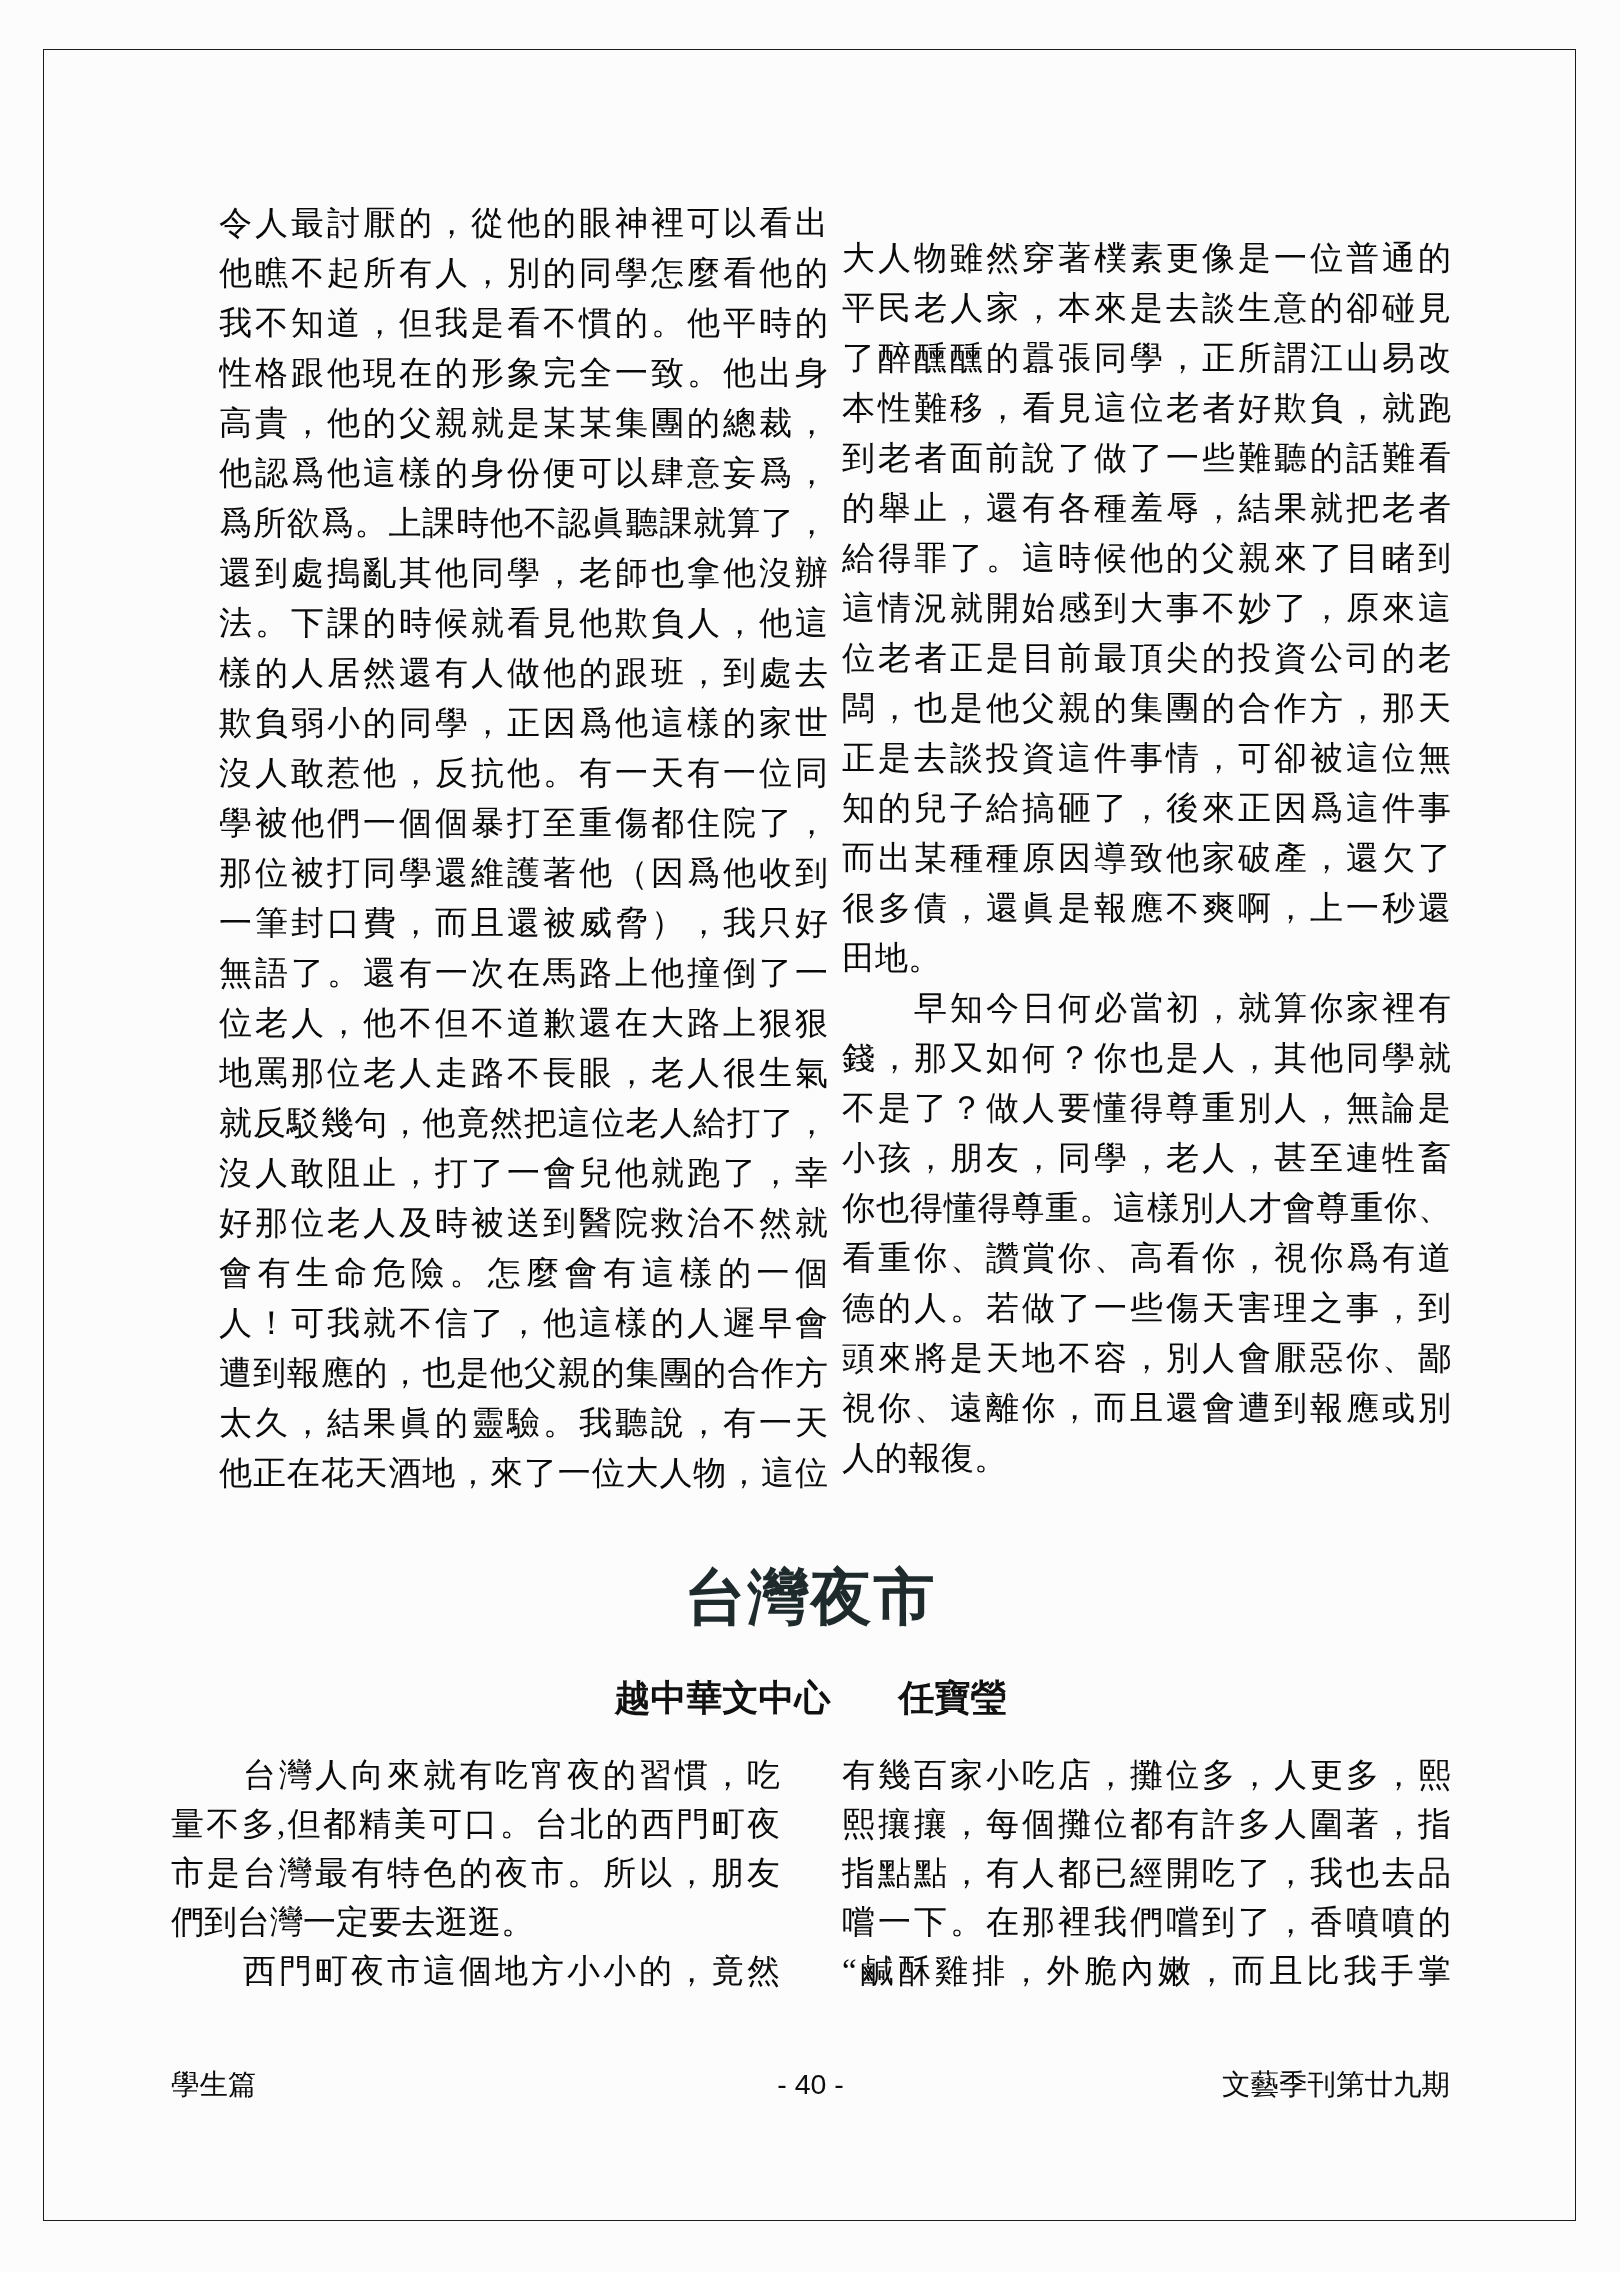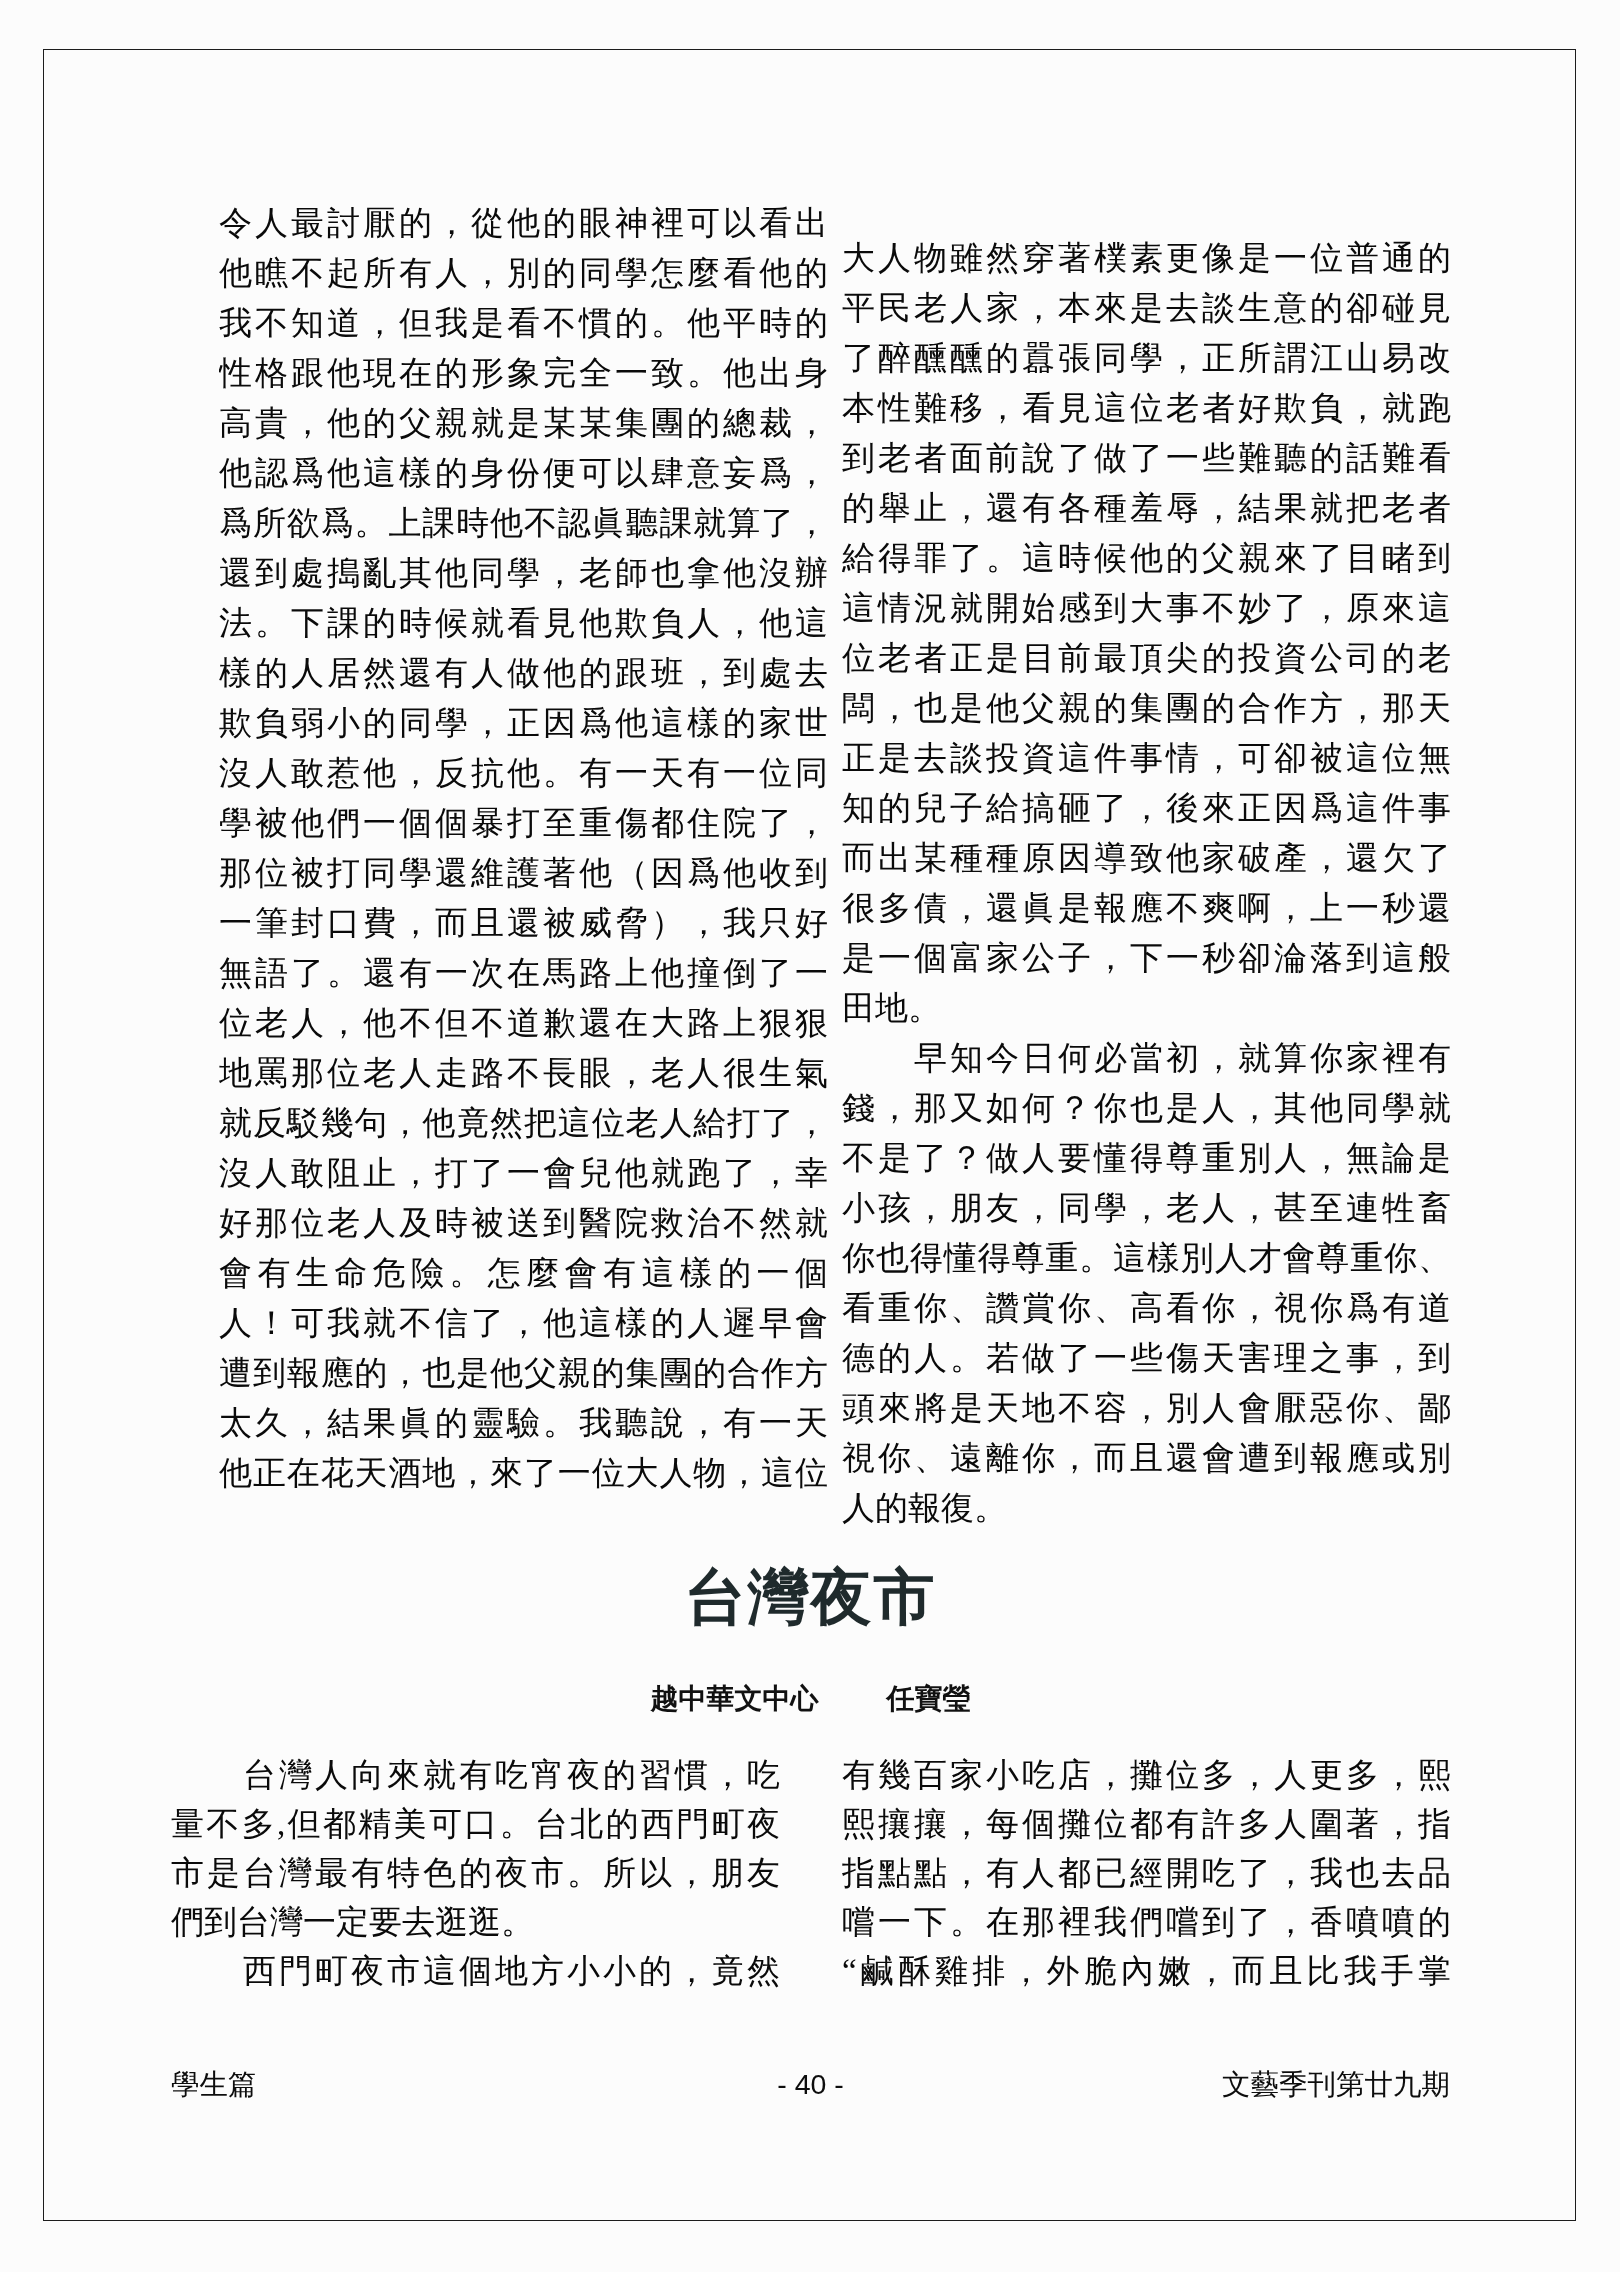--- a/index.html
+++ b/index.html
@@ -41,21 +41,21 @@
     height: 80px; line-height: 80px;
     font-size: 61px; font-weight: bold;
     text-align: center;
     color: var(--title-color, #1f2a2c);
     letter-spacing: 1.9px;
   }
   .byline {
     position: absolute;
     left: 171px; top: 1670px; width: 1279px;
     height: 57px; line-height: 57px;
-    font-size: 28px; font-weight: bold;
+    font-size: 36px; font-weight: bold;
     text-align: center;
     color: #111;
   }
   .byline .author { margin-left: 68px; }
   .pfooter {
     position: absolute;
     left: 171px; top: 2064px; width: 1279px;
     height: 40px; line-height: 40px;
     font-size: 28.5px; font-weight: normal;
     font-family: "Liberation Sans", sans-serif;
@@ -108,21 +108,20 @@
       <div class="bline">到老者面前說了做了一些難聽的話難看</div>
       <div class="bline">的舉止，還有各種羞辱，結果就把老者</div>
       <div class="bline">給得罪了。這時候他的父親來了目睹到</div>
       <div class="bline">這情況就開始感到大事不妙了，原來這</div>
       <div class="bline">位老者正是目前最頂尖的投資公司的老</div>
       <div class="bline">闆，也是他父親的集團的合作方，那天</div>
       <div class="bline">正是去談投資這件事情，可卻被這位無</div>
       <div class="bline">知的兒子給搞砸了，後來正因爲這件事</div>
       <div class="bline">而出某種種原因導致他家破產，還欠了</div>
       <div class="bline">很多債，還眞是報應不爽啊，上一秒還</div>
-      <div class="bline">是一個富家公子，下一秒卻淪落到這般</div>
       <div class="bline pend">田地。</div>
       <div class="bline">　　早知今日何必當初，就算你家裡有</div>
       <div class="bline">錢，那又如何？你也是人，其他同學就</div>
       <div class="bline">不是了？做人要懂得尊重別人，無論是</div>
       <div class="bline">小孩，朋友，同學，老人，甚至連牲畜</div>
       <div class="bline">你也得懂得尊重。這樣別人才會尊重你、</div>
       <div class="bline">看重你、讚賞你、高看你，視你爲有道</div>
       <div class="bline">德的人。若做了一些傷天害理之事，到</div>
       <div class="bline">頭來將是天地不容，別人會厭惡你、鄙</div>
       <div class="bline">視你、遠離你，而且還會遭到報應或別</div>

